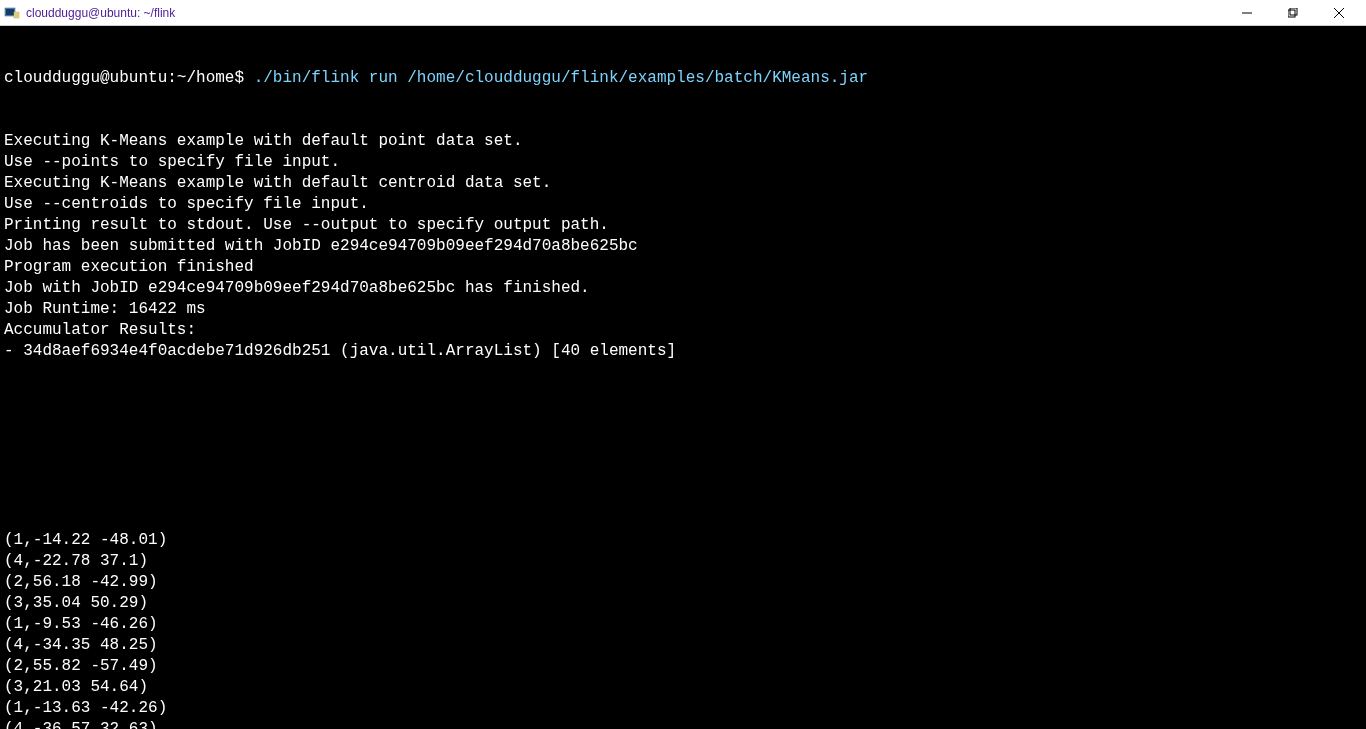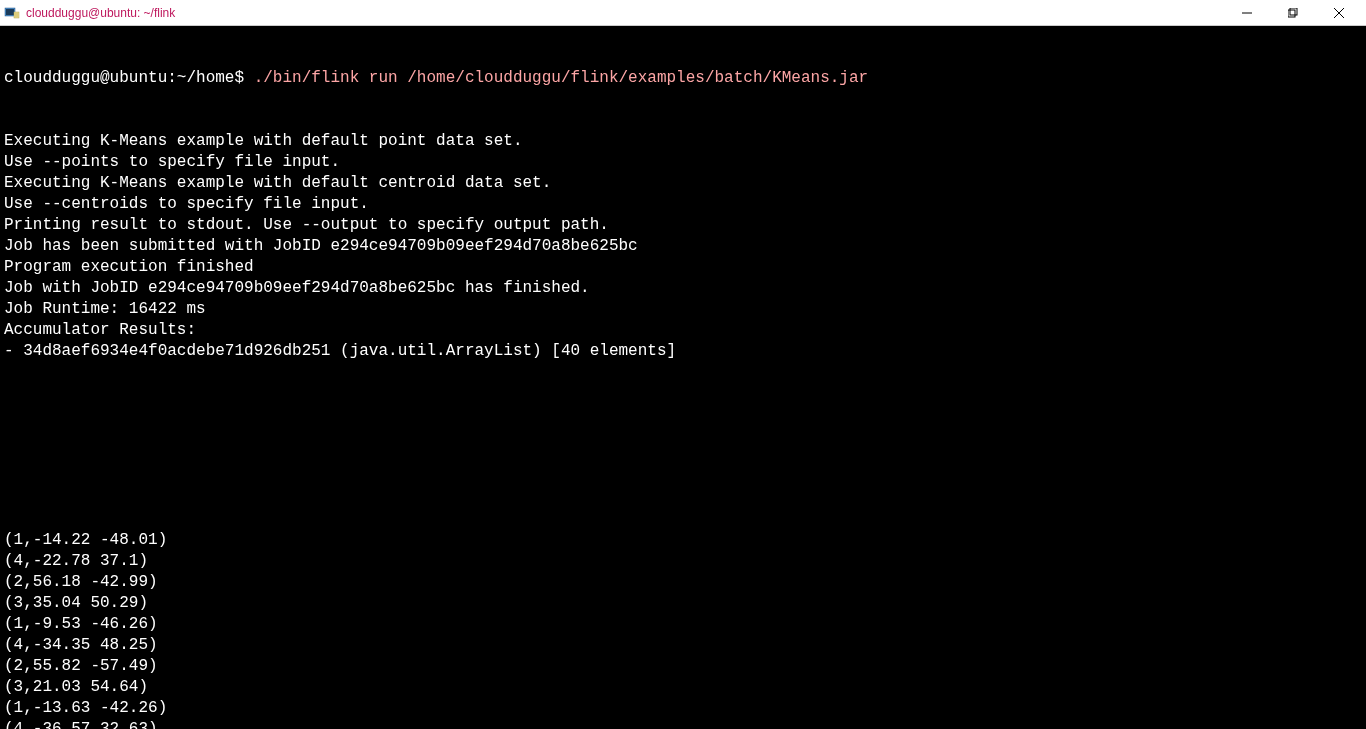--- a/index.html
+++ b/index.html
@@ -25,21 +25,21 @@
     .titlebar-icon {
       width: 16px;
       height: 16px;
       margin-right: 6px;
       display: flex;
       align-items: center;
       justify-content: center;
     }
     .titlebar-title {
       font-size: 12px;
-      color: #be185d;
+      color: #4c1d95;
       flex: 1;
     }
     .window-controls {
       display: flex;
       gap: 0;
     }
     .window-control {
       width: 46px;
       height: 26px;
       display: flex;
@@ -60,21 +60,21 @@
       overflow: hidden;
       white-space: pre;
     }
     .terminal-line {
       white-space: pre;
     }
     .prompt {
       color: #ffffff;
     }
     .command {
-      color: #fca5a5;
+      color: #7dd3fc;
       margin-top: 39px;
     }
     .blank-line {
       height: 21px;
     }
   </style>
 </head>
 <body>
 
 <div class="titlebar">

